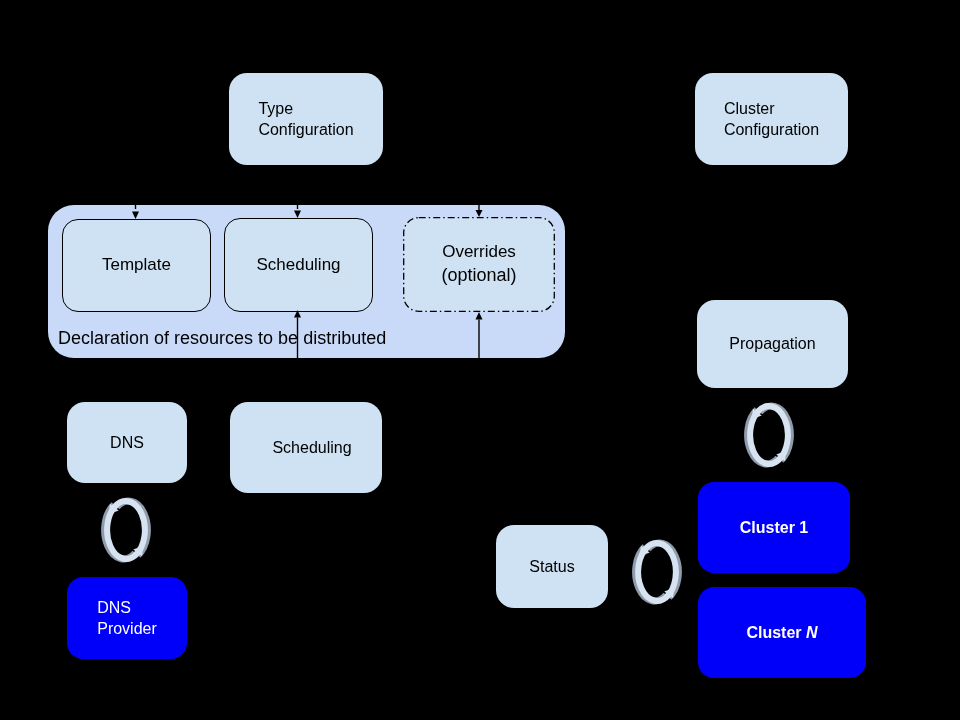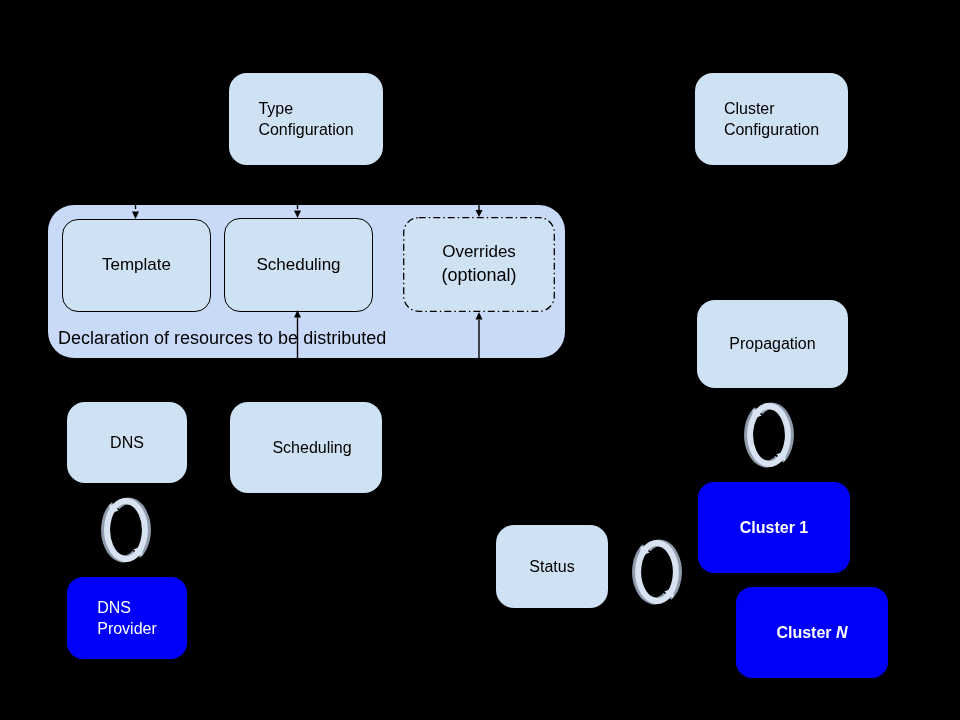--- a/index.html
+++ b/index.html
@@ -117,21 +117,21 @@
 
   <div class="node highlight regular" style="left:67px;top:577px;width:120px;height:82px;">
     <div class="label">DNS
 Provider</div>
   </div>
 
   <div class="node highlight" style="left:698px;top:482px;width:152px;height:91px;">
     <div class="label">Cluster 1</div>
   </div>
 
-  <div class="node highlight" style="left:736px;top:587px;width:152px;height:91px;">
+  <div class="node highlight" style="left:698px;top:587px;width:168px;height:91px;">
     <div class="label cluster-label"><span>Cluster </span><span class="var-italic">N</span></div>
   </div>
 
   <svg class="sync" style="left:100px;top:494px;" width="52" height="73" viewBox="0 0 52 73">
     <g style="stroke:var(--sync-shadow)" stroke-width="7" fill="none">
       <path d="M35.5 61.1 A19 29 0 1 0 14.3 13.1" transform="translate(2.5,0)"></path>
       <path d="M16.5 10.9 A19 29 0 1 0 37.7 58.9" transform="translate(-2.5,0)"></path>
     </g>
     <g style="stroke:var(--sync-main)" stroke-width="6" fill="none">
       <path d="M35.5 61.1 A19 29 0 1 0 14.3 13.1"></path>

